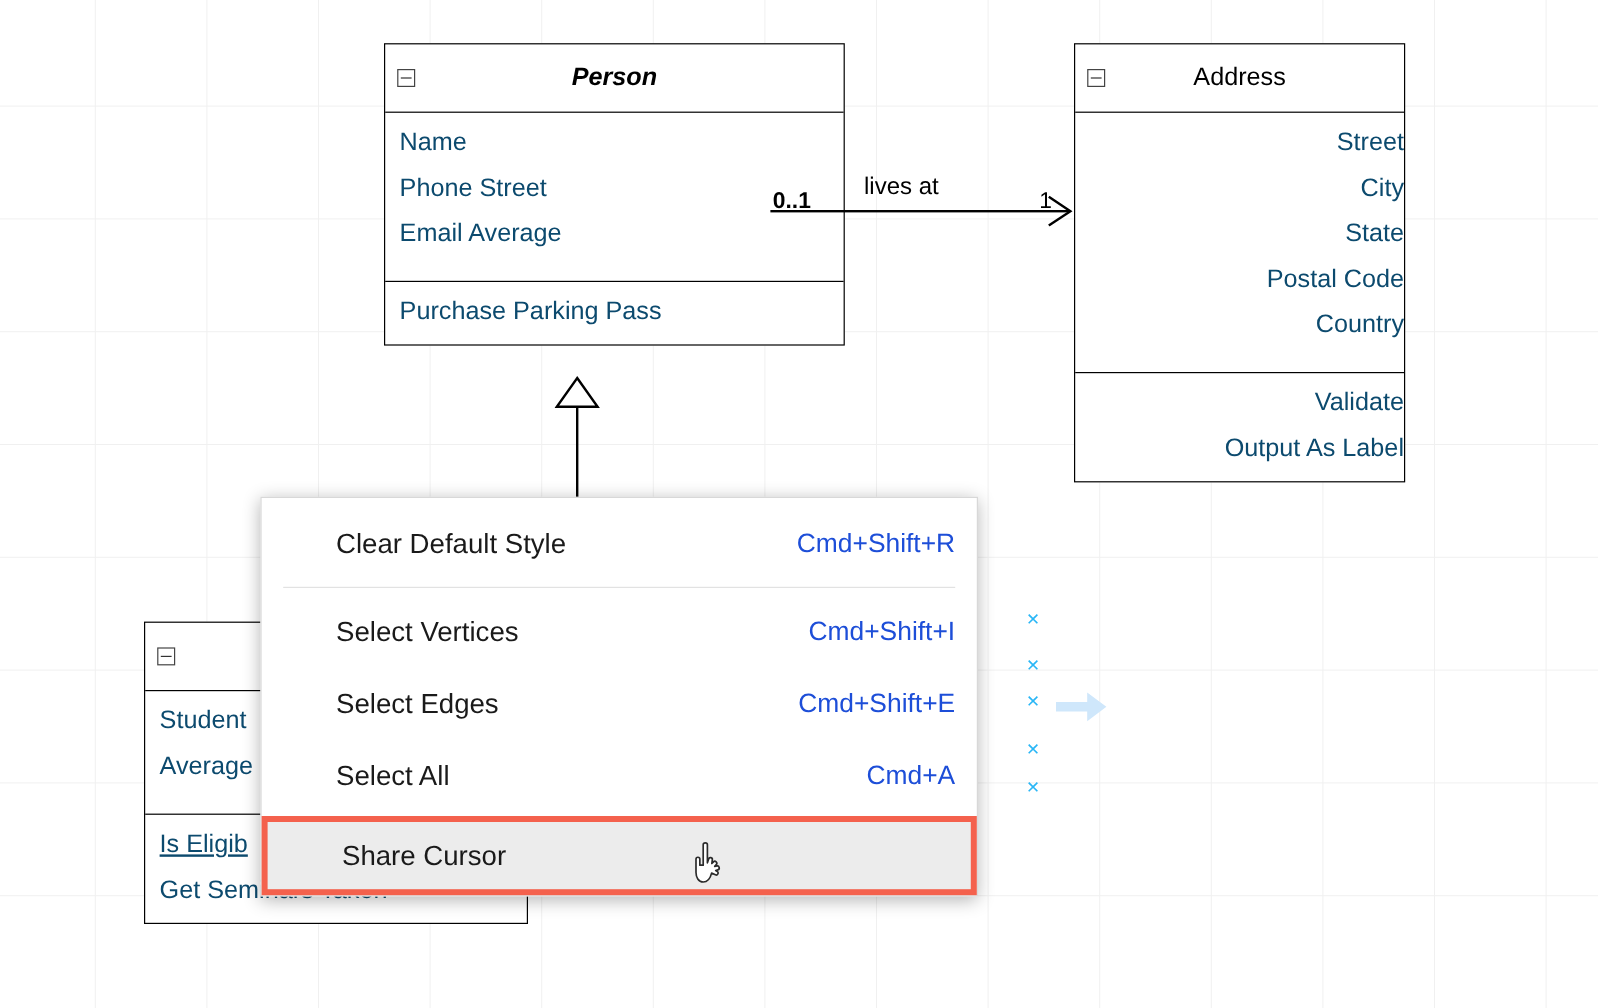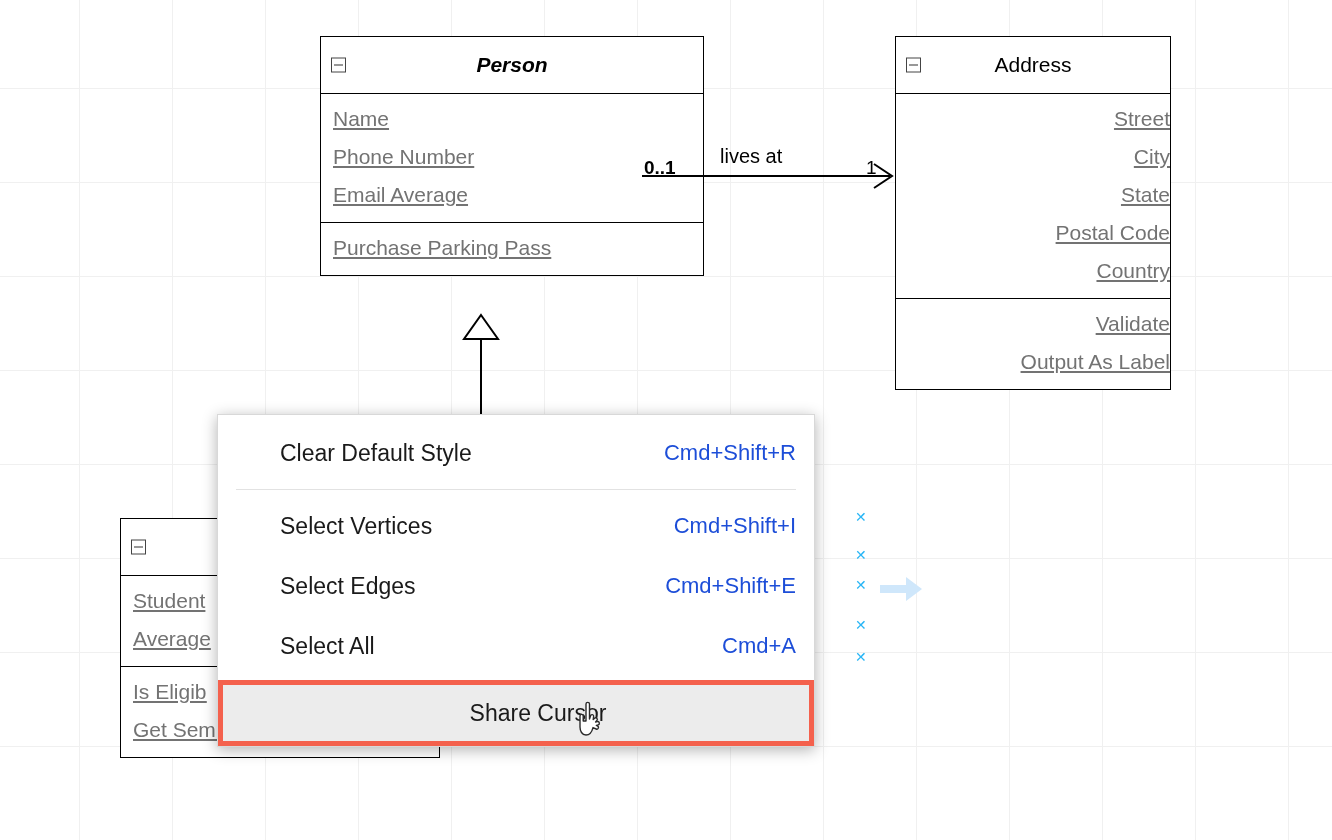--- a/index.html
+++ b/index.html
@@ -64,28 +64,28 @@
     display: block;
     width: 9px;
     height: 1.6px;
     background: #333;
   }
   .uml-section {
     padding: 6px 0 8px 0;
   }
   .uml-section + .uml-section {
     border-top: 1.6px solid #000000;
+    margin-top: 12px;
   }
   .uml-row {
     font-size: 21px;
-    color: #737373;
+    color: #0c4a6e;
     padding: 7px 0 7px 12px;
     white-space: nowrap;
     line-height: 24px;
-    text-decoration: underline;
   }
   .uml-row.underline span { text-decoration: underline; }
 
   
   #box-person  { left: 320px; top: 36px;  width: 384px; }
   #box-address { left: 895px; top: 36px;  width: 276px; text-align: right; }
   #box-student { left: 120px; top: 518px; width: 320px; }
 
   
   #assoc-line {
@@ -181,21 +181,20 @@
   .menu-sep {
     height: 1px;
     background: #e2e2e2;
     margin: 6px 18px 6px 18px;
   }
   .menu-item.highlight {
     border: 5px solid #f4614d;
     background: #ececec;
     height: 66px;
     margin: 4px 0 0 0;
-    justify-content: center;
   }
 
   
   #cursor {
     position: absolute;
     left: 575px;
     top: 700px;
     width: 34px;
     height: 40px;
     pointer-events: none;
@@ -206,21 +205,21 @@
 
 <div id="canvas">
 
   <div class="uml" id="box-person">
     <div class="uml-title italic">
       <span class="collapse-box"></span>
       <span>Person</span>
     </div>
     <div class="uml-section">
       <div class="uml-row">Name</div>
-      <div class="uml-row">Phone Number</div>
+      <div class="uml-row">Phone Street</div>
       <div class="uml-row">Email Average</div>
     </div>
     <div class="uml-section">
       <div class="uml-row">Purchase Parking Pass</div>
     </div>
   </div>
 
   <div class="uml" id="box-address">
     <div class="uml-title">
       <span class="collapse-box"></span>

